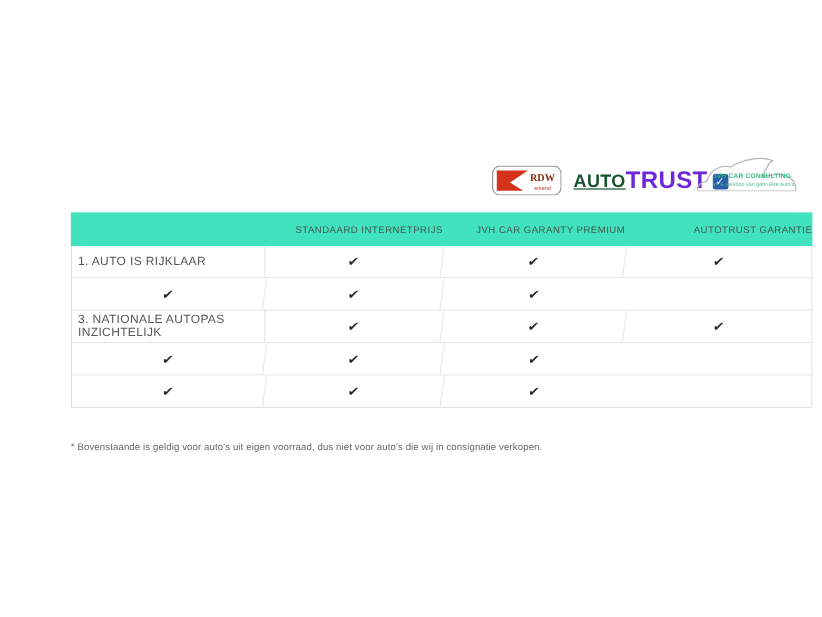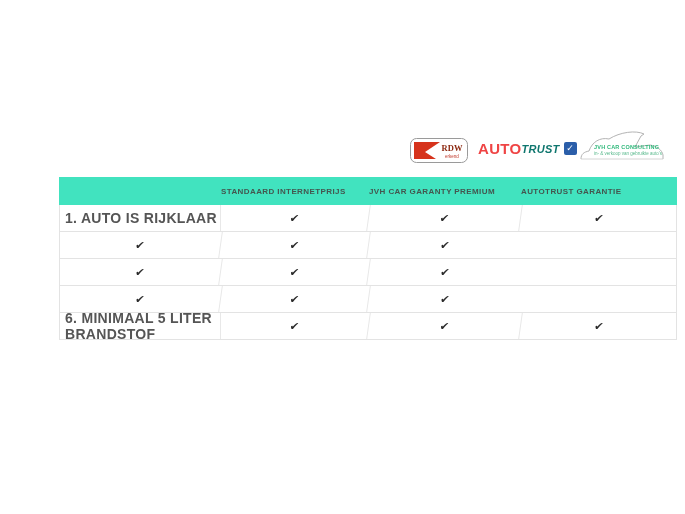--- a/index.html
+++ b/index.html
@@ -3,42 +3,42 @@
 <meta charset="utf-8">
 <style>
   html,body{margin:0;padding:0;background:#fff;}
   #page{position:relative;width:685px;height:514px;background:#ffffff;overflow:hidden;
         font-family:"Liberation Sans","DejaVu Sans",sans-serif;margin-left:26px;}
 
   
   .logo{position:absolute;}
   #rdw-logo{left:384px;top:138px;}
   #autotrust-logo{left:452px;top:140px;display:flex;align-items:center;}
-  .at-part1{font-weight:bold;font-size:15px;letter-spacing:.3px;color:#ef4444;}
-  .at-part2{font-weight:bold;font-size:11px;letter-spacing:.3px;color:#0f766e;font-style:italic;}
+  .at-part1{font-weight:bold;font-size:15px;letter-spacing:.3px;color:#14532d;text-decoration:underline;}
+  .at-part2{font-weight:bold;font-size:20px;letter-spacing:.3px;color:#6d28d9;}
   .at-box{width:13px;height:13px;margin-left:4px;background:#2b5ea9;border-radius:2px;
           color:#fff;font-size:9px;line-height:13px;text-align:center;font-weight:bold;}
   #jvh-logo{left:552px;top:126px;width:88px;height:42px;}
   #jvh-logo svg{position:absolute;left:0;top:0;}
   .jvh-text{position:absolute;left:16px;top:18px;width:70px;text-align:left;}
   .jvh-line1{font-size:5.5px;font-weight:bold;color:#2eb87a;letter-spacing:.2px;white-space:nowrap;}
   .jvh-line2{font-size:4.5px;color:#58b98c;white-space:nowrap;margin-top:1px;}
 
   
   #cmp-table{position:absolute;left:33px;top:177px;width:618px;}
   .thead{display:grid;grid-template-columns:162px 148px 152px 156px;height:28px;
          background:#41e3bf;align-items:center;}
-  .thead .hcell{font-size:8px;letter-spacing:.4px;color:#44564f;text-align:left;
-                text-transform:uppercase;font-weight:bold;}
+  .thead .hcell{font-size:8px;letter-spacing:.4px;color:#44564f;text-align:right;
+                text-transform:uppercase;}
   .tbody{border-left:1px solid #e3e3e3;border-right:1px solid #e3e3e3;}
   .trow{display:grid;grid-template-columns:161px 148px 152px 156px;height:26px;
         border-bottom:1px solid #e3e3e3;background:#fff;}
   .cell{display:flex;align-items:center;justify-content:center;overflow:hidden;}
-  .cell.label{justify-content:flex-start;padding-left:5px;font-size:14px;letter-spacing:.3px;
-              color:#555;text-transform:uppercase;border-right:1px solid #e8e8e8;font-weight:bold;}
+  .cell.label{justify-content:flex-start;padding-left:5px;font-size:10px;letter-spacing:.3px;
+              color:#555;text-transform:uppercase;border-right:1px solid #e8e8e8;}
   .cell.val{border-right:1px solid #e8e8e8;}
   .cell.val:last-child{border-right:none;}
   .cell.check{font-size:11px;color:#2b2b2b;font-style:italic;transform:skewX(-8deg);}
   .cell.small{font-size:6.5px;color:#5a5a5a;letter-spacing:.2px;text-transform:uppercase;}
 
   
   #footnote{position:absolute;left:33px;top:368px;font-size:8px;color:#666;letter-spacing:.1px;}
 </style>
 </head>
 <body>
@@ -84,32 +84,33 @@
           <div class="cell val check">✔</div>
           <div class="cell val check">✔</div>
           <div class="cell val check">✔</div>
         </div>
         <div class="trow">
           <div class="cell val check">✔</div>
           <div class="cell val check">✔</div>
           <div class="cell val check">✔</div>
         </div>
         <div class="trow">
+          <div class="cell label">3. NATIONALE AUTOPAS INZICHTELIJK</div>
           <div class="cell val check">✔</div>
           <div class="cell val check">✔</div>
           <div class="cell val check">✔</div>
         </div>
         <div class="trow">
           <div class="cell val check">✔</div>
           <div class="cell val check">✔</div>
           <div class="cell val check">✔</div>
         </div>
         <div class="trow">
-          <div class="cell label">6. MINIMAAL 5 LITER BRANDSTOF</div>
           <div class="cell val check">✔</div>
           <div class="cell val check">✔</div>
           <div class="cell val check">✔</div>
         </div>
       </div>
   </div>
 
+  <div id="footnote">* Bovenstaande is geldig voor auto's uit eigen voorraad, dus niet voor auto's die wij in consignatie verkopen.</div>
 
 </div>
 
 </body></html>

